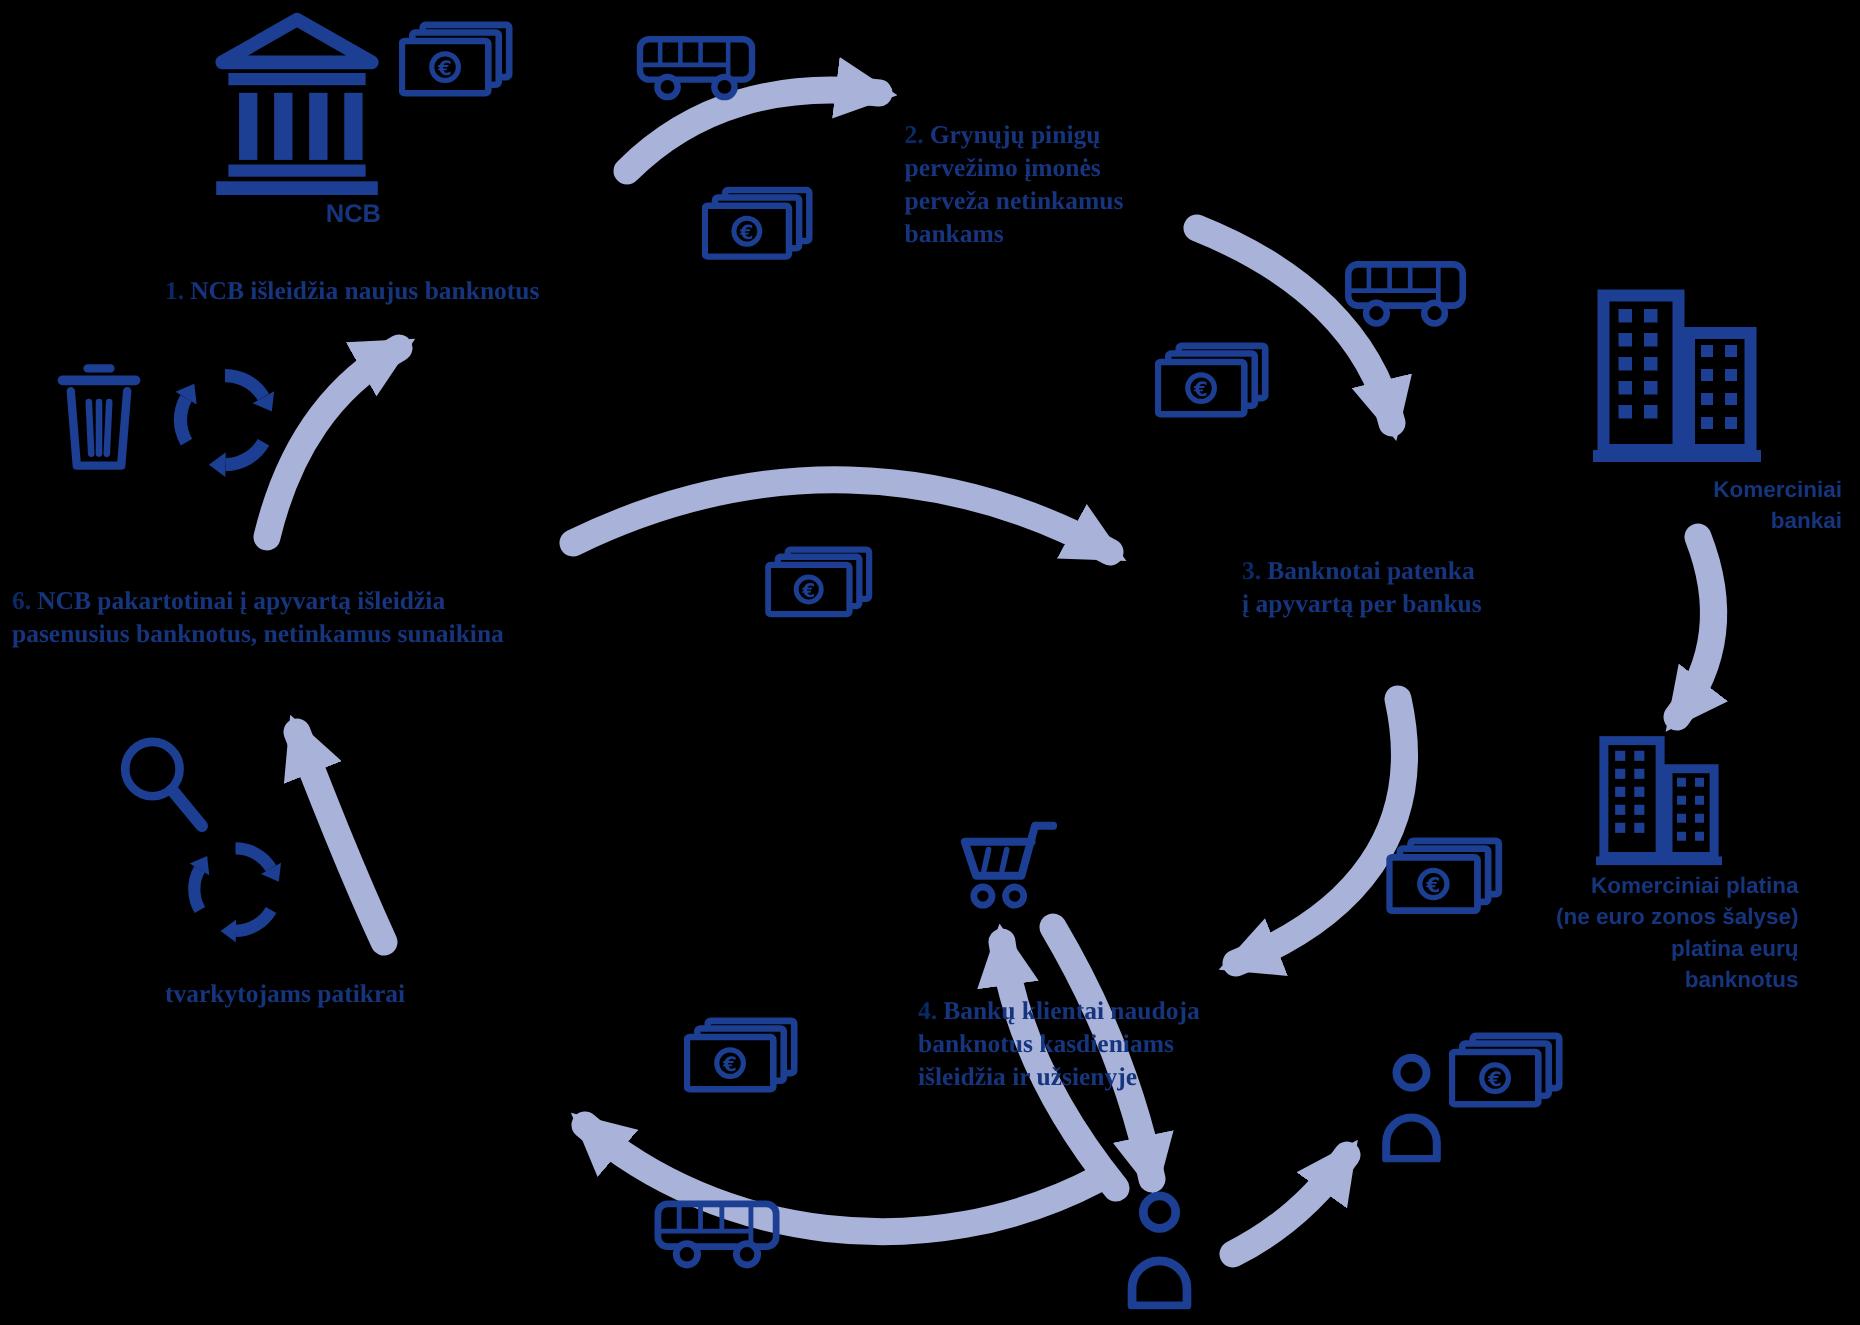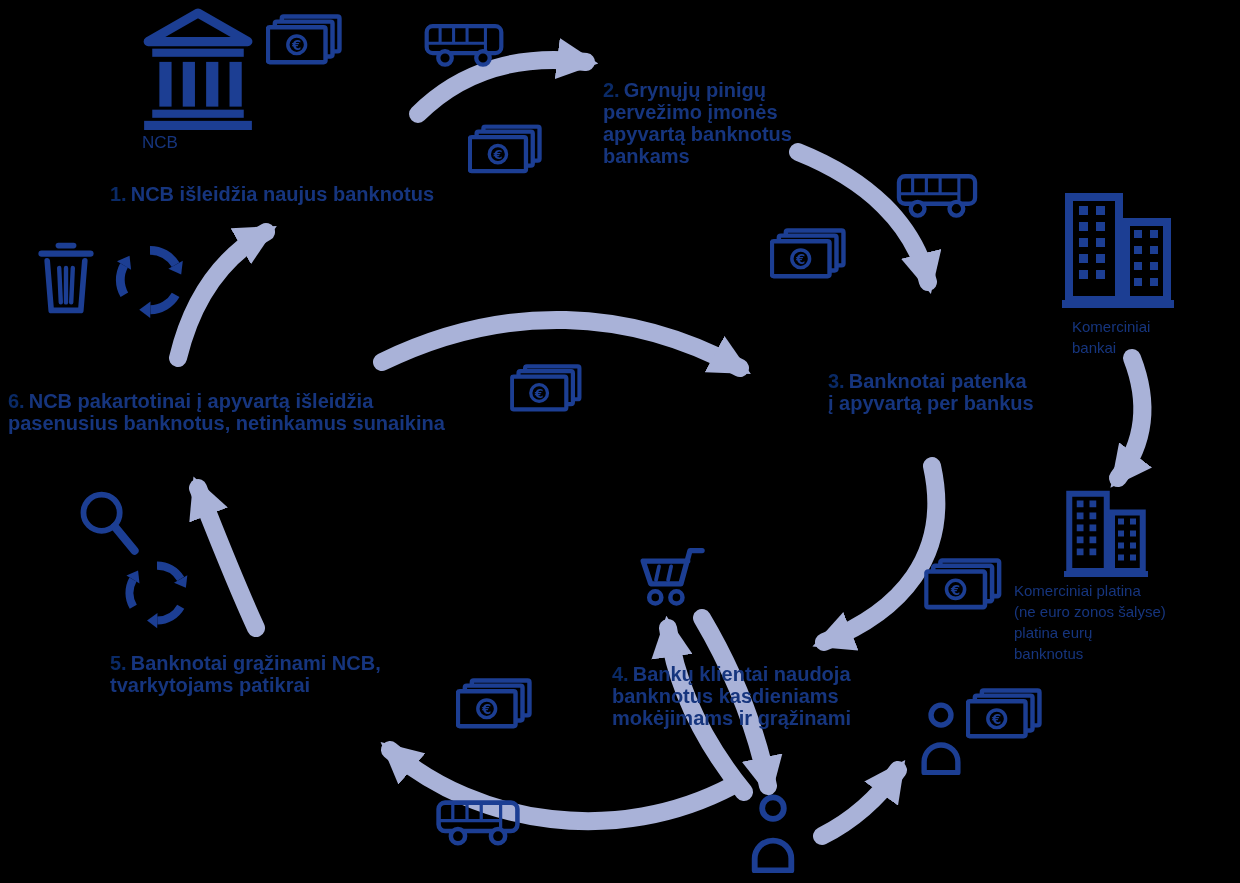--- a/index.html
+++ b/index.html
@@ -15,26 +15,26 @@
     background:var(--background);overflow:hidden;
     font-family:"Liberation Sans",sans-serif;
   }
   .arrows{position:absolute;left:0;top:0;width:1240px;height:883px;pointer-events:none;}
   .arrow{stroke:var(--arrow,#a9b2d8);stroke-width:18;fill:none;stroke-linecap:round;}
   .ah{fill:var(--arrow,#a9b2d8);}
   .ic{position:absolute;color:var(--icon,#1c3e93);}
   .ic svg{width:100%;height:100%;display:block;}
   .step{
     position:absolute;color:var(--text,#16357e);
-    font-size:20px;font-weight:700;line-height:22px;white-space:nowrap;
+    font-size:17px;font-weight:700;line-height:22px;white-space:nowrap;font-family:Liberation Serif, serif;
   }
   .step .num{color:var(--num,#0a2a66);font-weight:800;margin-right:4px;}
   .caption{
     position:absolute;color:var(--text,#16357e);
-    font-size:15px;font-weight:400;line-height:21px;text-align:left;white-space:nowrap;
+    font-size:15px;font-weight:700;line-height:21px;text-align:right;white-space:nowrap;
   }
   .caption.big{font-size:17px;}
   text.euro{font-family:"DejaVu Sans",sans-serif;}
 </style>
 </head>
 <body>
 
 <div class="canvas">
 
   <svg style="position:absolute;width:0;height:0;overflow:hidden" aria-hidden="true">
@@ -279,37 +279,36 @@
     <div>banknotus</div>
   </div>
 
   <div class="step" style="left:110px;top:183px">
     <div><span class="num">1.</span><span>NCB išleidžia naujus banknotus</span></div>
   </div>
 
   <div class="step" style="left:603px;top:79px">
     <div><span class="num">2.</span><span>Grynųjų pinigų</span></div>
     <div>pervežimo įmonės</div>
-    <div>apyvartą banknotus</div>
+    <div>perveža netinkamus</div>
     <div>bankams</div>
   </div>
 
   <div class="step" style="left:828px;top:370px">
     <div><span class="num">3.</span><span>Banknotai patenka</span></div>
     <div>į apyvartą per bankus</div>
   </div>
 
   <div class="step" style="left:612px;top:663px">
     <div><span class="num">4.</span><span>Bankų klientai naudoja</span></div>
     <div>banknotus kasdieniams</div>
-    <div>mokėjimams ir grąžinami</div>
+    <div>išleidžia ir užsienyje</div>
   </div>
 
   <div class="step" style="left:110px;top:652px">
-    <div><span class="num">5.</span><span>Banknotai grąžinami NCB,</span></div>
     <div>tvarkytojams patikrai</div>
   </div>
 
   <div class="step" style="left:8px;top:390px">
     <div><span class="num">6.</span><span>NCB pakartotinai į apyvartą išleidžia</span></div>
     <div>pasenusius banknotus, netinkamus sunaikina</div>
   </div>
 
 </div>
 

